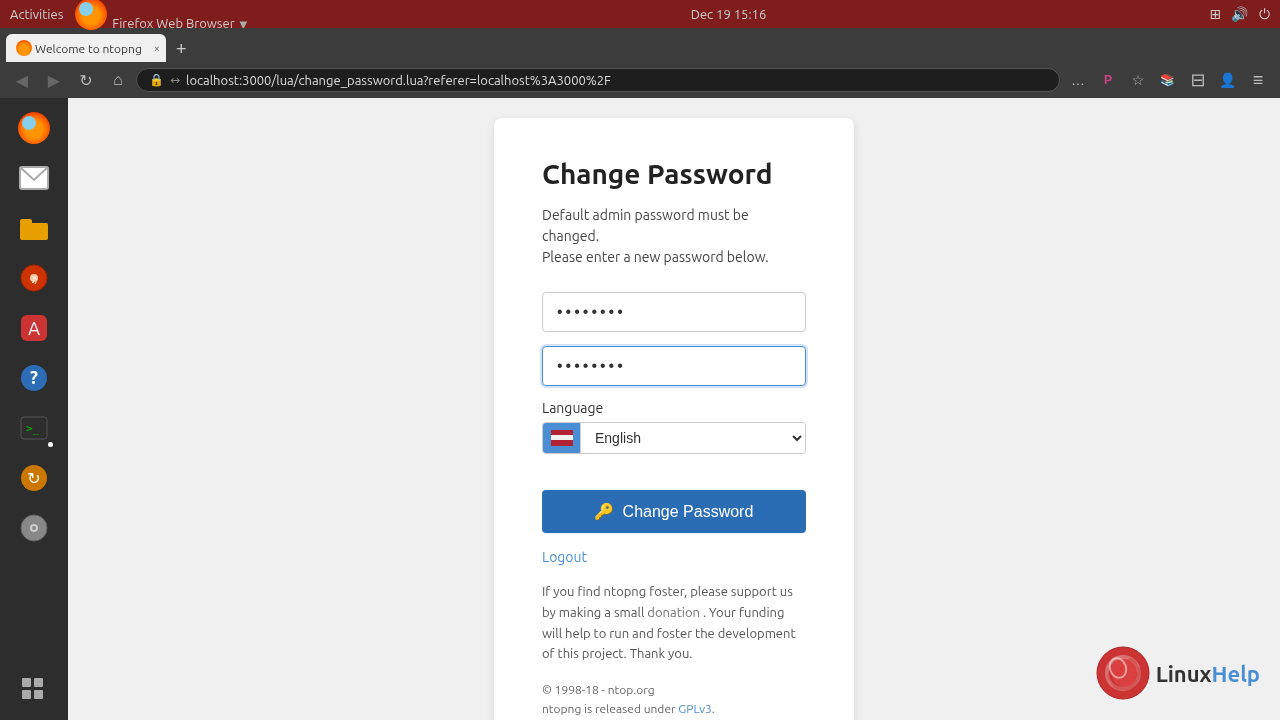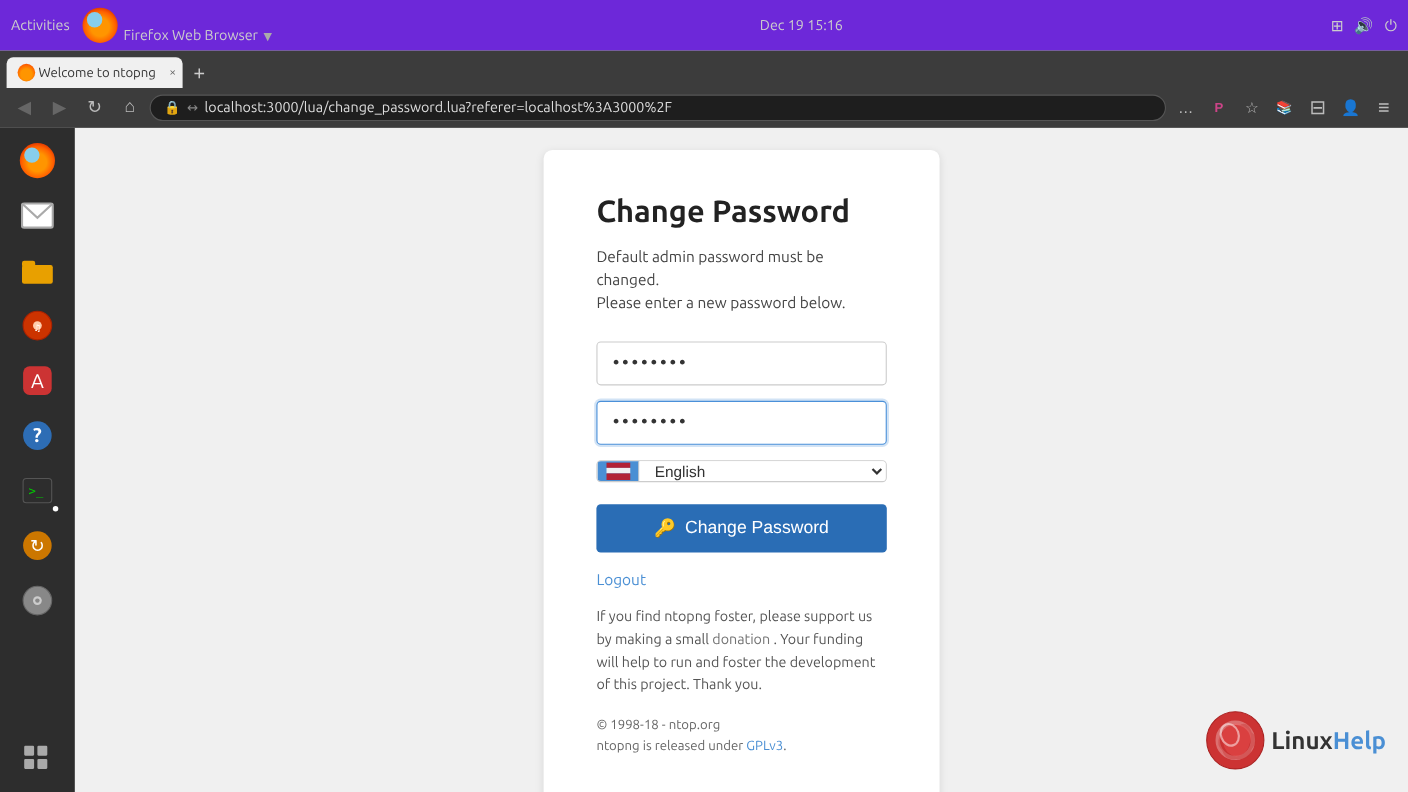--- a/index.html
+++ b/index.html
@@ -8,22 +8,22 @@
       background: #e8e8e8;
       width: 1280px;
       height: 720px;
       overflow: hidden;
       display: flex;
       flex-direction: column;
     }
 
     
     .top-bar {
-      background: #6d28d9;
-      height: 46px;
+      background: #7f1d1d;
+      height: 28px;
       display: flex;
       align-items: center;
       justify-content: space-between;
       padding: 0 10px;
       flex-shrink: 0;
     }
     .top-bar-left {
       display: flex;
       align-items: center;
       gap: 12px;
@@ -259,22 +259,22 @@
       margin-bottom: 6px;
       display: block;
     }
 
     .language-selector {
       display: flex;
       align-items: center;
       border: 1px solid #ccc;
       border-radius: 4px;
       overflow: hidden;
-      margin-bottom: 20px;
-      height: 20px;
+      margin-bottom: 36px;
+      height: 32px;
     }
     .lang-flag {
       width: 38px;
       height: 38px;
       background: #4a8fd4;
       display: flex;
       align-items: center;
       justify-content: center;
       flex-shrink: 0;
       border-right: 1px solid #ccc;
@@ -501,20 +501,21 @@
       <h1 class="card-title">Change Password</h1>
       <p class="card-desc">
         <span>Default admin password must be changed.</span><br>
         <span>Please enter a new password below.</span>
       </p>
 
       <input type="password" class="password-input" value="12345678" placeholder="••••••••" style="">
 
       <input type="password" class="password-input active" value="12345678" placeholder="••••••••" style="">
 
+      <label class="label">Language</label>
       <div class="language-selector">
         <div class="lang-flag">
           <svg width="22" height="16" viewBox="0 0 22 16">
             <rect width="22" height="16" fill="#4a8fd4"></rect>
             <rect y="0" width="22" height="5" fill="#b22234"></rect>
             <rect y="5" width="22" height="5" fill="#f0f0f0"></rect>
             <rect y="10" width="22" height="6" fill="#b22234"></rect>
           </svg>
         </div>
         <select class="lang-select">

